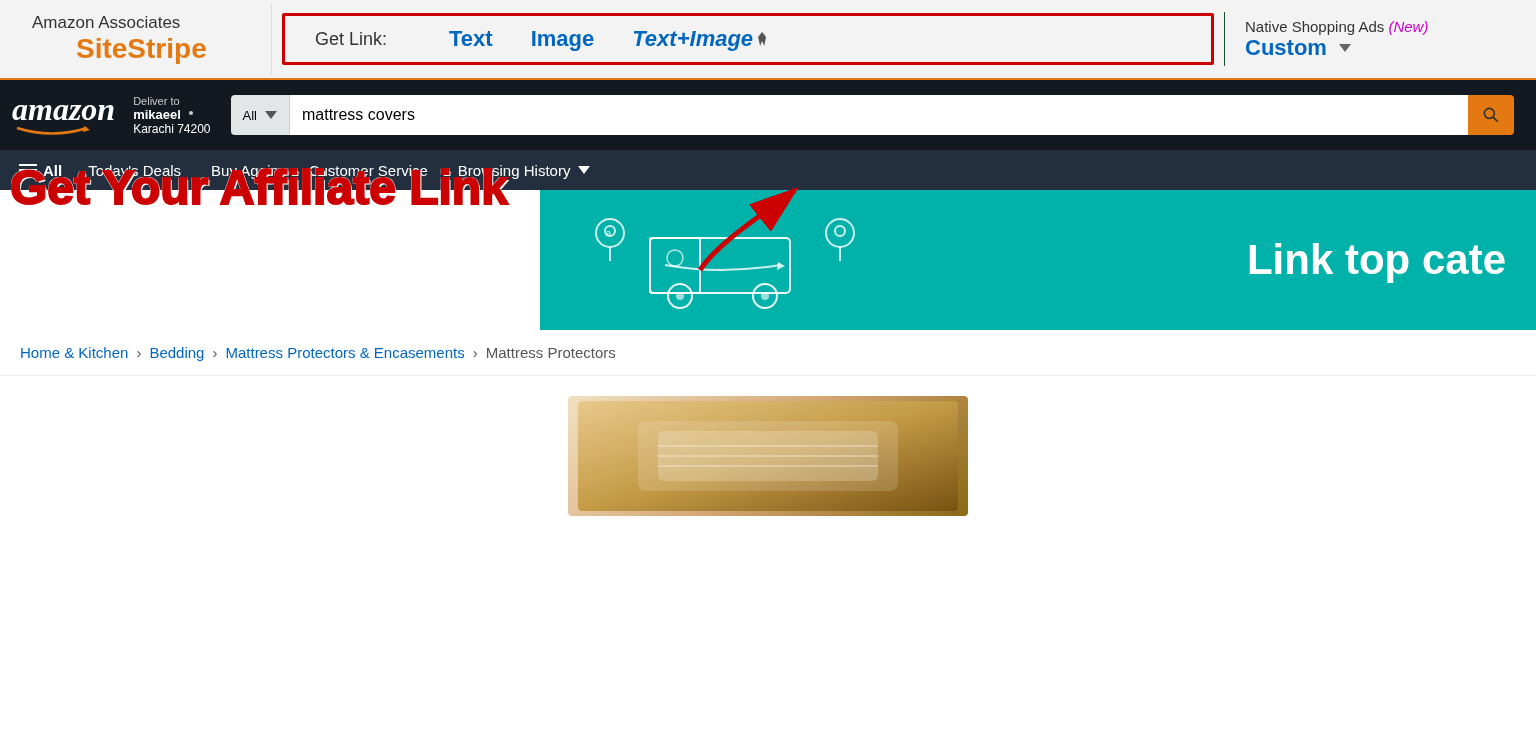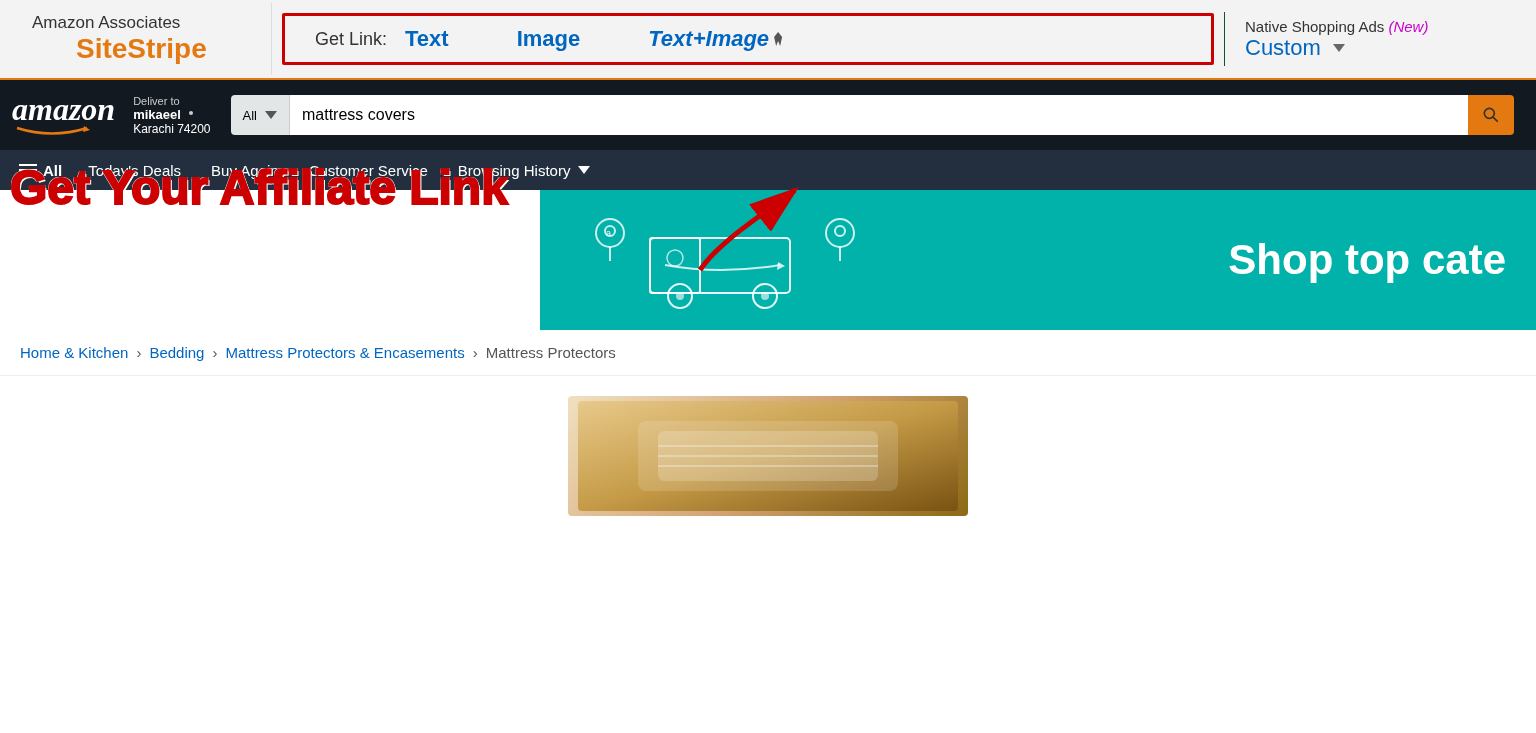--- a/index.html
+++ b/index.html
@@ -51,22 +51,23 @@
 
     .get-link-label {
       font-size: 18px;
       color: #333;
       margin-right: 18px;
       font-weight: normal;
     }
 
     .get-link-buttons {
       display: flex;
-      gap: 68px;
-      align-items: center;
+      gap: 38px;
+      align-items: center;
+      margin-left: 44px;
     }
 
     .get-link-btn {
       font-size: 22px;
       color: #0066c0;
       font-weight: bold;
       cursor: pointer;
       background: none;
       border: none;
       text-decoration: none;
@@ -90,21 +91,21 @@
     }
 
     .native-ads-new {
       color: #cc00cc;
       font-style: italic;
     }
 
     .native-ads-custom {
       font-size: 22px;
       color: #0066c0;
-      font-weight: normal;
+      font-weight: bold;
       cursor: pointer;
       display: flex;
       align-items: center;
       gap: 8px;
     }
 
     .dropdown-arrow {
       width: 0;
       height: 0;
       border-left: 6px solid transparent;
@@ -449,21 +450,21 @@
         <polygon points="208,59 215,63 207,67" fill="#fff" opacity="0.8"></polygon>
 
         <circle cx="105" cy="55" r="8" stroke="#fff" stroke-width="1.5" fill="none" opacity="0.7"></circle>
 
         <circle cx="270" cy="30" r="14" stroke="#fff" stroke-width="2" fill="none" opacity="0.8"></circle>
         <circle cx="270" cy="28" r="5" stroke="#fff" stroke-width="2" fill="none" opacity="0.8"></circle>
         <line x1="270" y1="44" x2="270" y2="58" stroke="#fff" stroke-width="2" opacity="0.8"></line>
       </svg>
     </div>
 
-    <div class="shop-top-text">Shop top cate</div>
+    <div class="shop-top-text">Link top cate</div>
   </div>
 </div>
 
 <div class="breadcrumb">
   <a href="#" style="color:#0066c0;text-decoration:none;">Home &amp; Kitchen</a>
   <span class="breadcrumb-sep">›</span>
   <a href="#" style="color:#0066c0;text-decoration:none;">Bedding</a>
   <span class="breadcrumb-sep">›</span>
   <a href="#" style="color:#0066c0;text-decoration:none;">Mattress Protectors &amp; Encasements</a>
   <span class="breadcrumb-sep">›</span>

